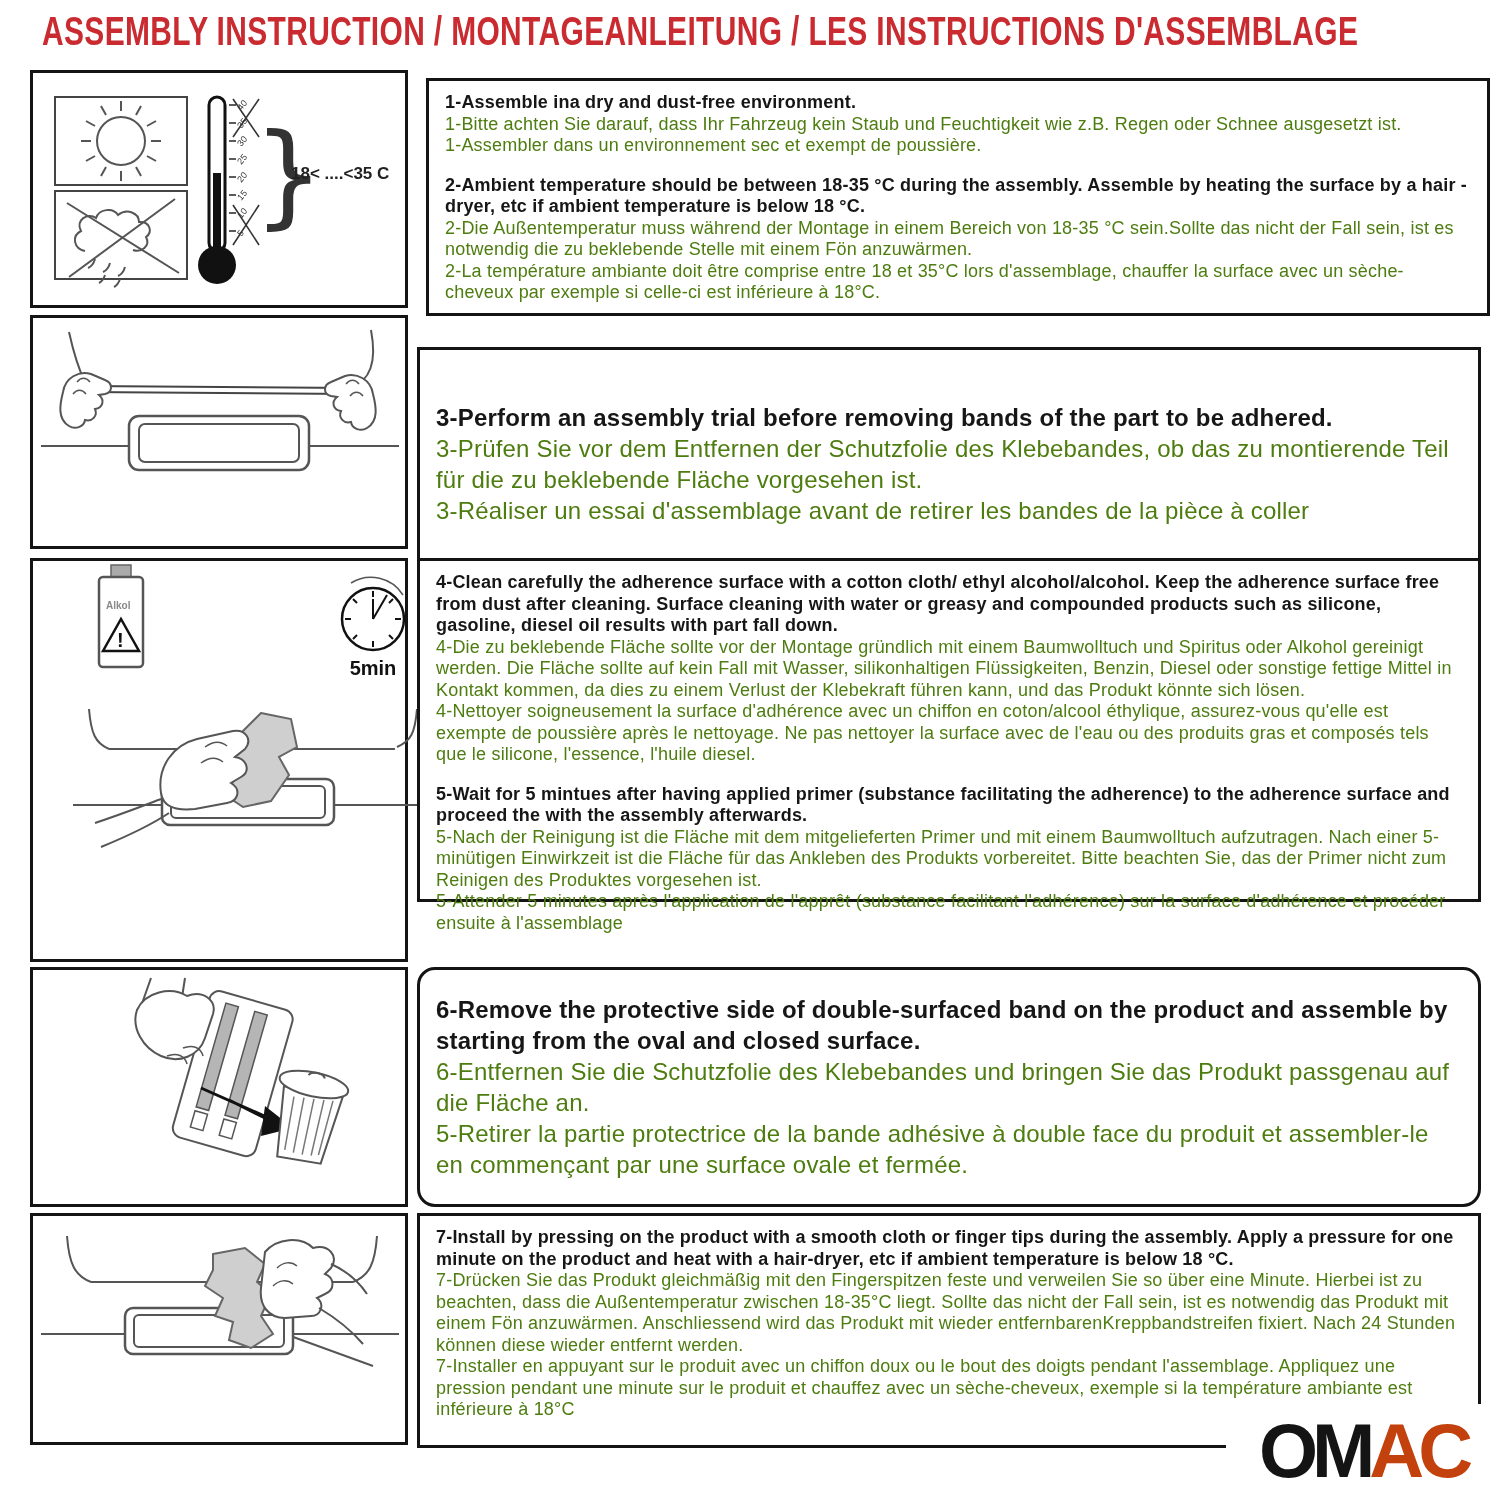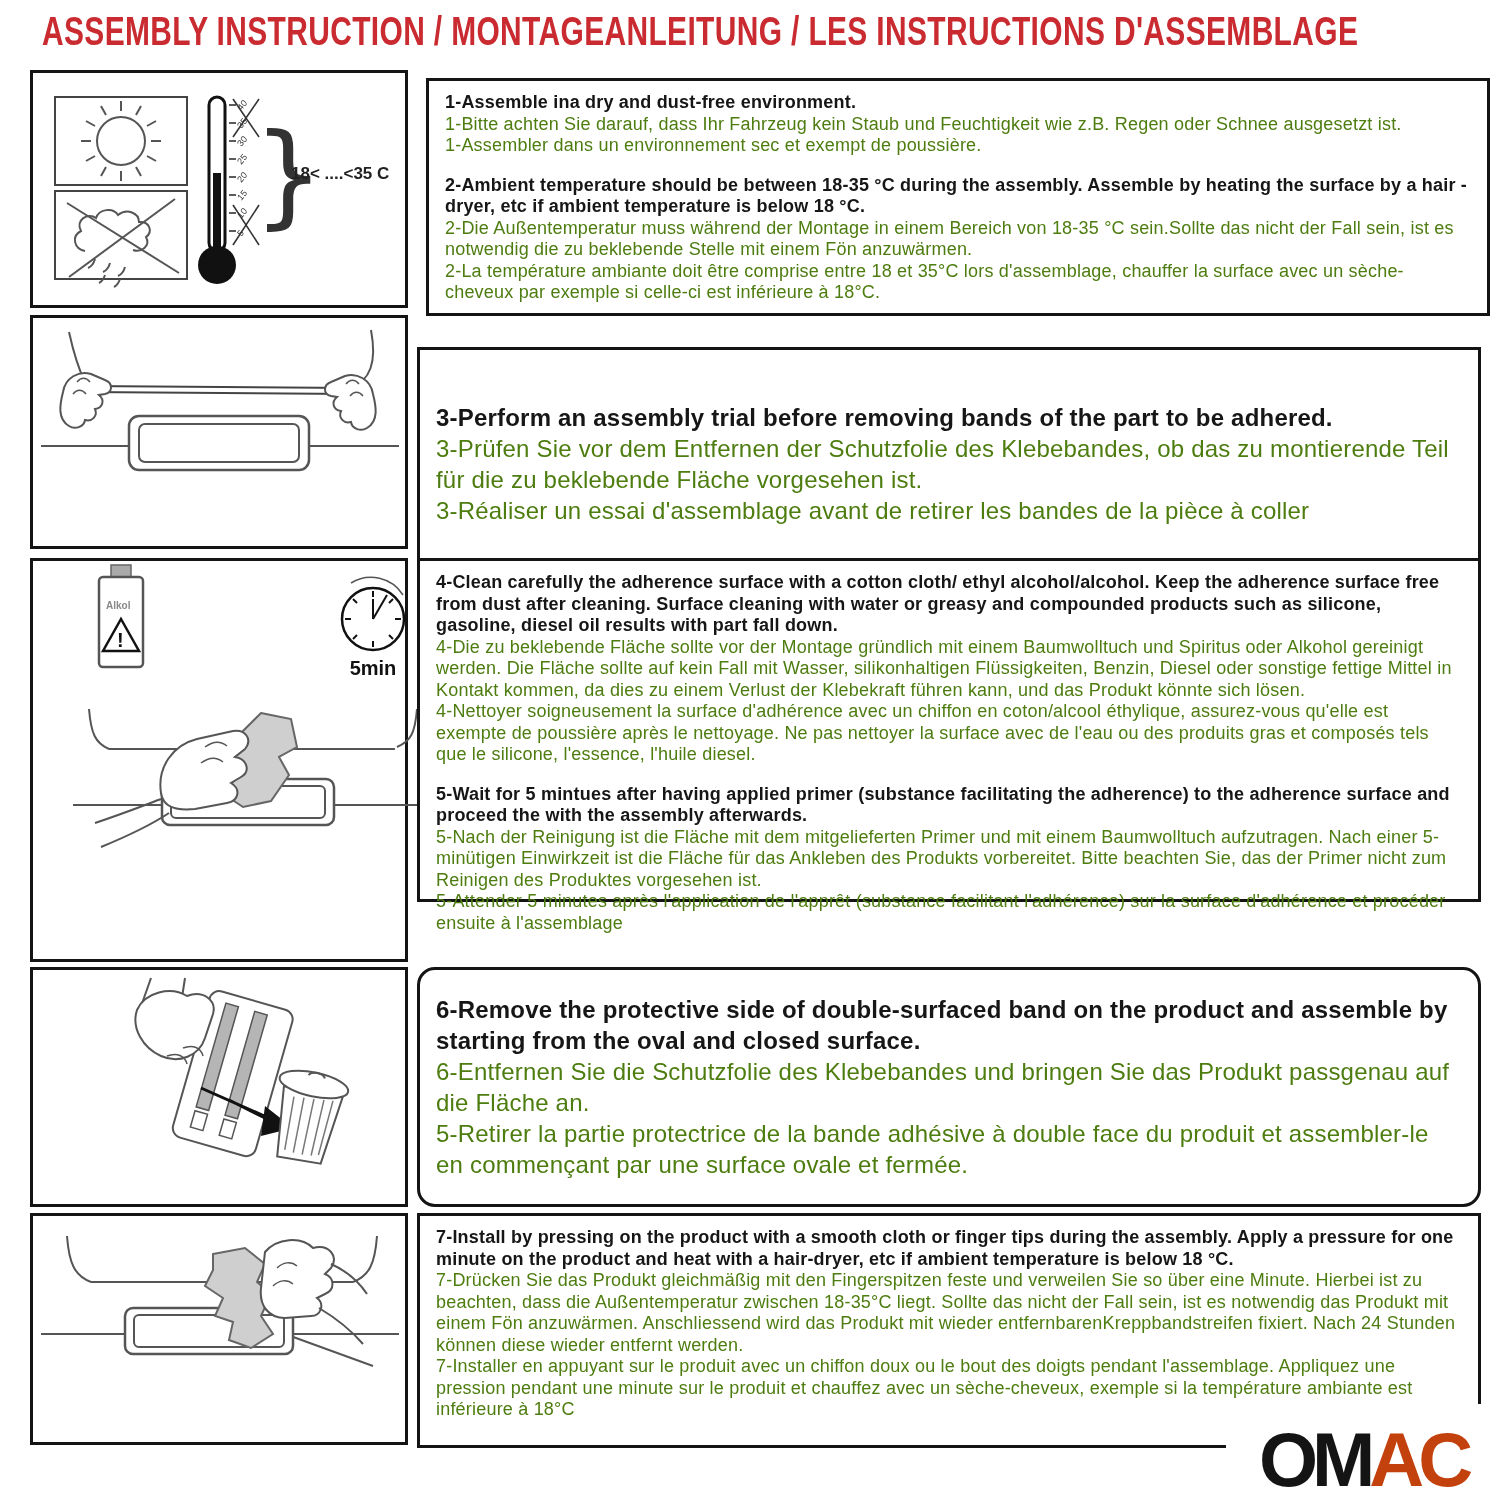--- a/index.html
+++ b/index.html
@@ -14,21 +14,21 @@
       border:3px solid #141414;box-sizing:border-box;padding:11px 16px;}
   .text-box p{margin:0;}
   .small-text p{font-size:18px;line-height:21.5px;letter-spacing:0.2px;}
   .large-text p{font-size:24px;line-height:31px;letter-spacing:0.2px;}
   .v-center{display:flex;flex-direction:column;justify-content:center;}
   .bold{font-weight:700;color:#161616;}
   .regular{font-weight:400;color:#4d7c0f;}
   .gap{height:18px;}
   svg{display:block;}
   .logo{position:absolute;left:1226px;top:1404px;width:274px;height:94px;
-      background:#ffffff;display:flex;align-items:flex-end;justify-content:center;
+      background:#ffffff;display:flex;align-items:center;justify-content:center;
       font-weight:700;font-size:76px;letter-spacing:-6px;line-height:1;}
   .logo .lg-black{color:#141414;}
   .logo .lg-red{color:#c2410c;}
 </style>
 </head>
 <body>
 
 <h1 class="page-title" style="color:#c92b31;">ASSEMBLY INSTRUCTION / MONTAGEANLEITUNG / LES INSTRUCTIONS D'ASSEMBLAGE</h1>
 
 <div class="illus-box" style="top:70px;height:238px;">

